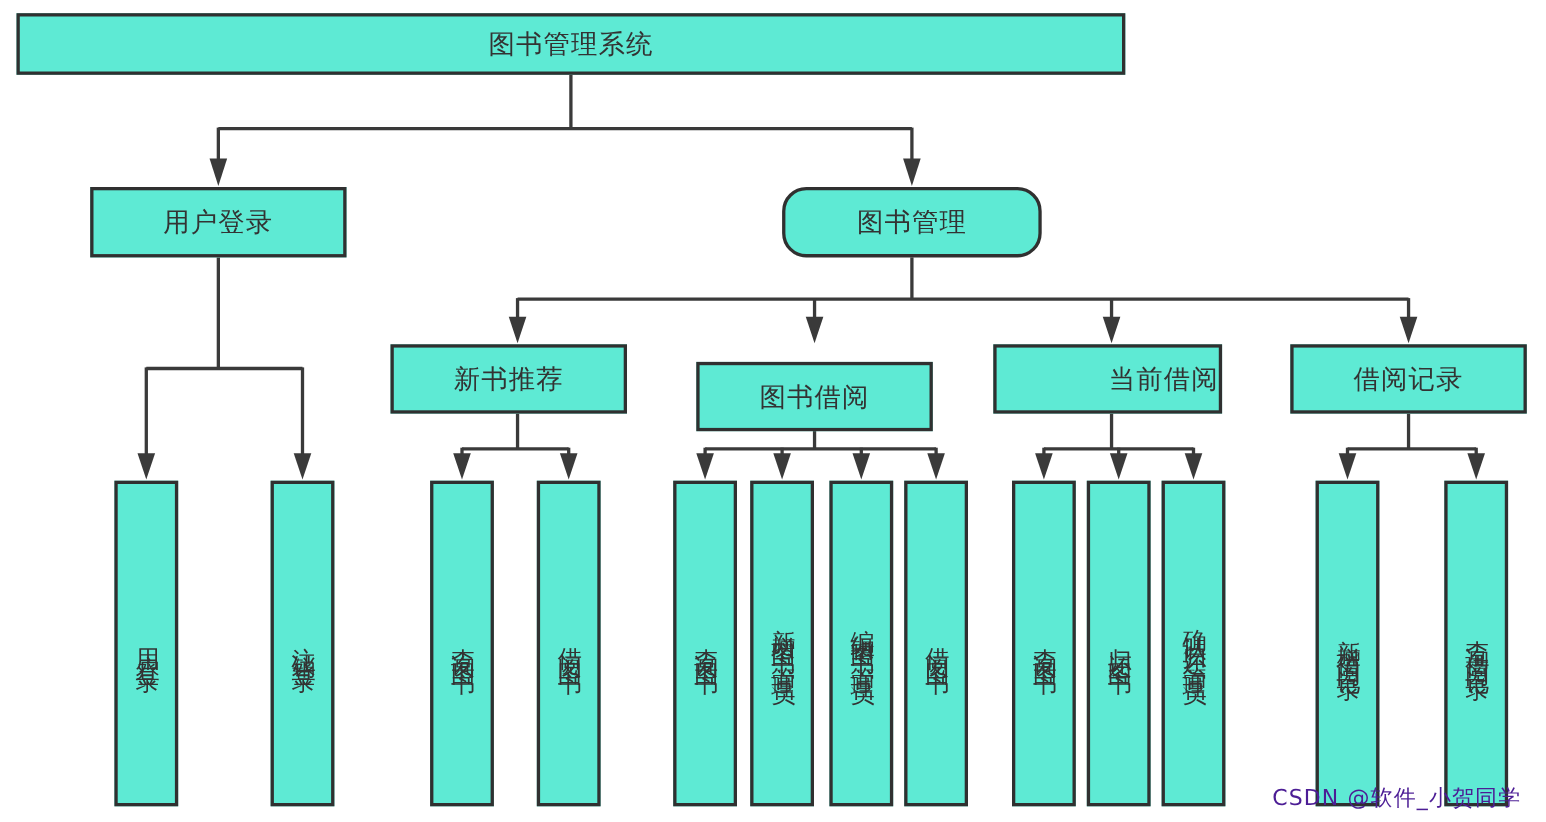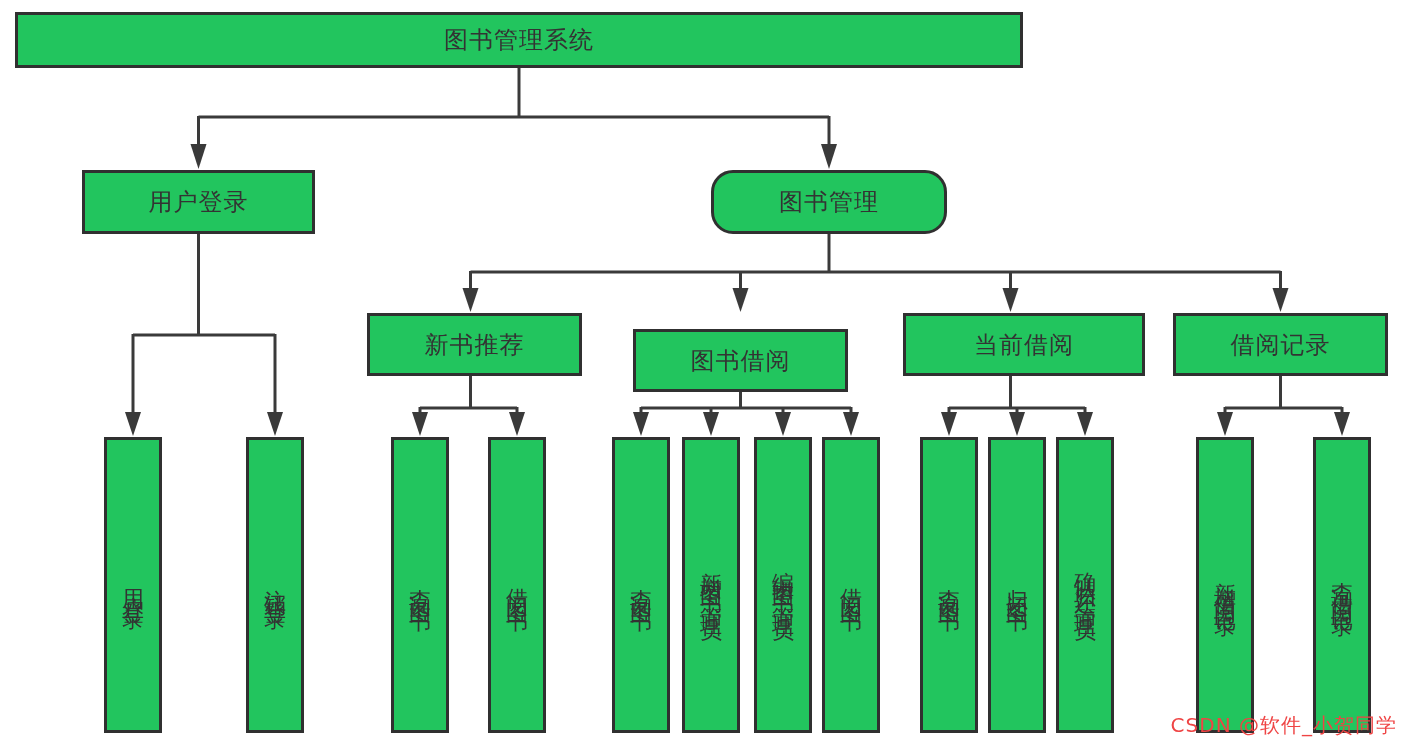--- a/index.html
+++ b/index.html
@@ -8,38 +8,38 @@
     background:#ffffff;
     font-family:"DejaVu Sans","Liberation Sans",sans-serif;
     position:relative;overflow:hidden;
     color:#333;
   }
   .stage{position:absolute;left:0;top:0;width:1405px;height:747px;}
   svg.connectors{position:absolute;left:0;top:0;pointer-events:none;}
   .node{
     position:absolute;
     box-sizing:border-box;
-    background:#22c55e;
+    background:#5eead4;
     border:3px solid #303030;
     display:flex;align-items:center;justify-content:center;
     color:#333;
   }
   .h-node{font-size:24px;letter-spacing:1px;white-space:nowrap;}
   .leaf{font-size:22px;}
   .leaf .vtext{
     writing-mode:vertical-rl;
     text-orientation:mixed;
     letter-spacing:7px;
     line-height:1.1;
   }
   .watermark{
     position:absolute;
-    right:8px;bottom:8px;
+    right:22px;bottom:8px;
     font-size:20px;
-    color:#ef4444;
+    color:#4c1d95;
     letter-spacing:1px;
     white-space:nowrap;
     z-index:5;
   }
 </style>
 </head>
 <body>
 
 <div class="stage">
 
@@ -116,27 +116,27 @@
     <span>图书管理系统</span>
   </div>
 
   <div class="node h-node" style="left:82px;top:170px;width:233px;height:64px;">
     <span>用户登录</span>
   </div>
   <div class="node h-node" style="left:711px;top:170px;width:236px;height:64px;border-radius:22px;">
     <span>图书管理</span>
   </div>
 
-  <div class="node h-node" style="left:367px;top:313px;width:215px;height:63px;">
+  <div class="node h-node" style="left:355px;top:313px;width:215px;height:63px;">
     <span>新书推荐</span>
   </div>
   <div class="node h-node" style="left:633px;top:313px;width:215px;height:63px;margin-top:16px;">
     <span>图书借阅</span>
   </div>
-  <div class="node h-node" style="left:903px;top:313px;width:242px;height:63px;">
+  <div class="node h-node" style="left:903px;top:313px;width:208px;height:63px;justify-content:flex-end;">
     <span>当前借阅</span>
   </div>
   <div class="node h-node" style="left:1173px;top:313px;width:215px;height:63px;">
     <span>借阅记录</span>
   </div>
 
   <div class="node leaf" style="left:104px;top:437px;width:58px;height:296px;">
     <span class="vtext">用户登录</span>
   </div>
   <div class="node leaf" style="left:246px;top:437px;width:58px;height:296px;">

